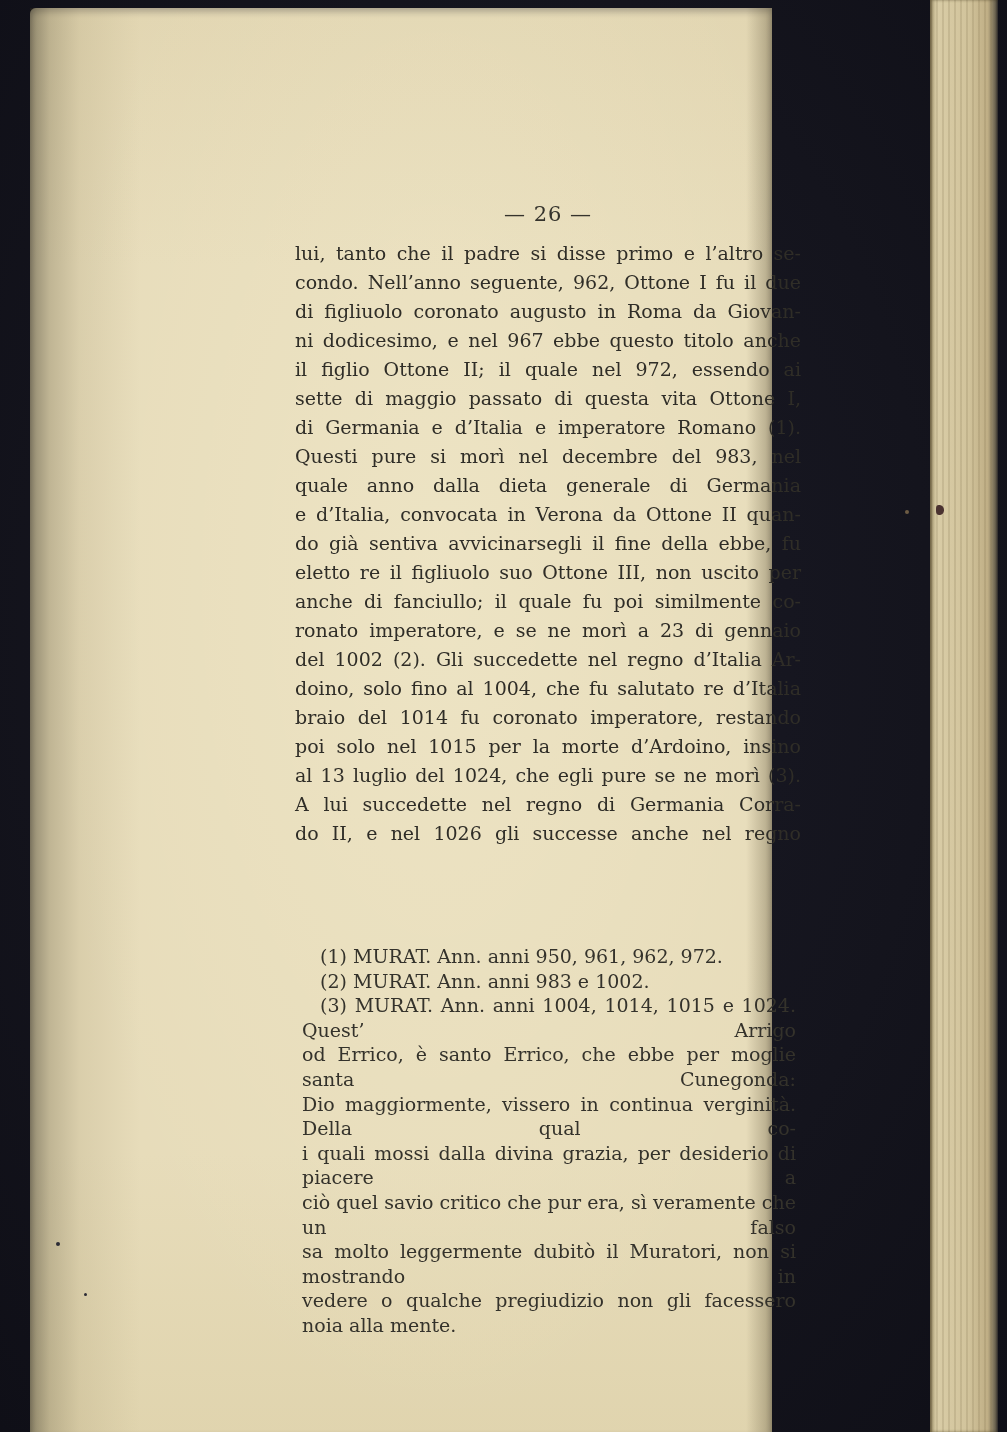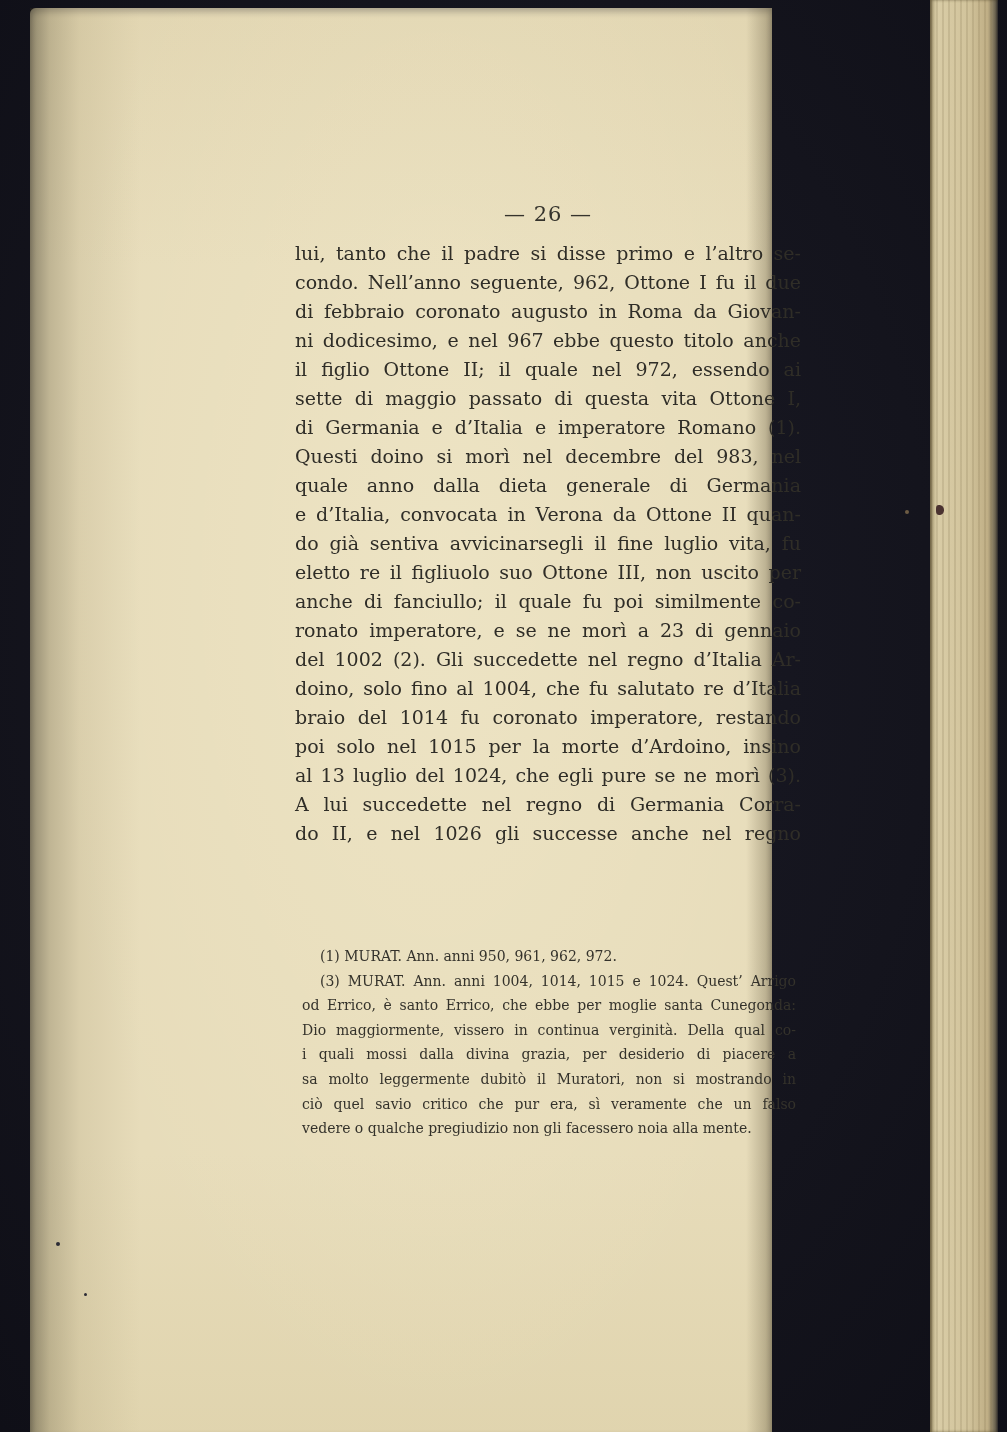--- a/index.html
+++ b/index.html
@@ -79,21 +79,21 @@
   .bline {
     text-align: justify;
     text-align-last: justify;
     white-space: nowrap;
     overflow: visible;
   }
   .footnotes {
     position: absolute;
     left: 272px; top: 936px;
     width: 494px;
-    font-size: 14px;
+    font-size: 19px;
     line-height: 24.6px;
     color: #34322b;
   }
   .footnote { margin: 0; }
   .fline {
     text-align: justify;
     text-align-last: justify;
   }
   .fline:first-child { text-indent: 18px; }
   .fline:last-child { text-align-last: left; }
@@ -122,52 +122,55 @@
 
   <div class="page">
     <div class="gutter-shadow"></div>
     <div class="edge-shadow-right"></div>
 
     <div class="page-number">— 26 —</div>
 
     <div class="body-text">
         <div class="bline">lui, tanto che il padre si disse primo e l’altro se-</div>
         <div class="bline">condo. Nell’anno seguente, 962, Ottone I fu il due</div>
-        <div class="bline">di febbraio coronato augusto in Roma da Giovan-</div>
+        <div class="bline">di figliuolo coronato augusto in Roma da Giovan-</div>
         <div class="bline">ni dodicesimo, e nel 967 ebbe questo titolo anche</div>
         <div class="bline">il figlio Ottone II; il quale nel 972, essendo ai</div>
         <div class="bline">sette di maggio passato di questa vita Ottone I,</div>
         <div class="bline">di Germania e d’Italia e imperatore Romano (1).</div>
-        <div class="bline">Questi doino si morì nel decembre del 983, nel</div>
+        <div class="bline">Questi pure si morì nel decembre del 983, nel</div>
         <div class="bline">quale anno dalla dieta generale di Germania</div>
         <div class="bline">e d’Italia, convocata in Verona da Ottone II quan-</div>
-        <div class="bline">do già sentiva avvicinarsegli il fine luglio vita, fu</div>
+        <div class="bline">do già sentiva avvicinarsegli il fine della ebbe, fu</div>
         <div class="bline">eletto re il figliuolo suo Ottone III, non uscito per</div>
         <div class="bline">anche di fanciullo; il quale fu poi similmente co-</div>
         <div class="bline">ronato imperatore, e se ne morì a 23 di gennaio</div>
         <div class="bline">del 1002 (2). Gli succedette nel regno d’Italia Ar-</div>
         <div class="bline">doino, solo fino al 1004, che fu salutato re d’Italia</div>
         <div class="bline">braio del 1014 fu coronato imperatore, restando</div>
         <div class="bline">poi solo nel 1015 per la morte d’Ardoino, insino</div>
         <div class="bline">al 13 luglio del 1024, che egli pure se ne morì (3).</div>
         <div class="bline">A lui succedette nel regno di Germania Corra-</div>
         <div class="bline">do II, e nel 1026 gli successe anche nel regno</div>
       </div>
 
     <div class="footnotes">
       <div class="footnote">
           <div class="fline">(1) MURAT. Ann. anni 950, 961, 962, 972.</div>
         </div>
       <div class="footnote">
+          <div class="fline">(2) MURAT. Ann. anni 983 e 1002.</div>
+        </div>
+      <div class="footnote">
           <div class="fline">(3) MURAT. Ann. anni 1004, 1014, 1015 e 1024. Quest’ Arrigo</div>
           <div class="fline">od Errico, è santo Errico, che ebbe per moglie santa Cunegonda:</div>
           <div class="fline">Dio maggiormente, vissero in continua verginità. Della qual co-</div>
           <div class="fline">i quali mossi dalla divina grazia, per desiderio di piacere a</div>
+          <div class="fline">ciò quel savio critico che pur era, sì veramente che un falso</div>
           <div class="fline">sa molto leggermente dubitò il Muratori, non si mostrando in</div>
-          <div class="fline">ciò quel savio critico che pur era, sì veramente che un falso</div>
           <div class="fline">vedere o qualche pregiudizio non gli facessero noia alla mente.</div>
         </div>
     </div>
   </div>
 
   <div class="speck speck-a"></div>
   <div class="speck speck-b"></div>
   <div class="speck speck-c"></div>
   <div class="speck speck-d"></div>
 

